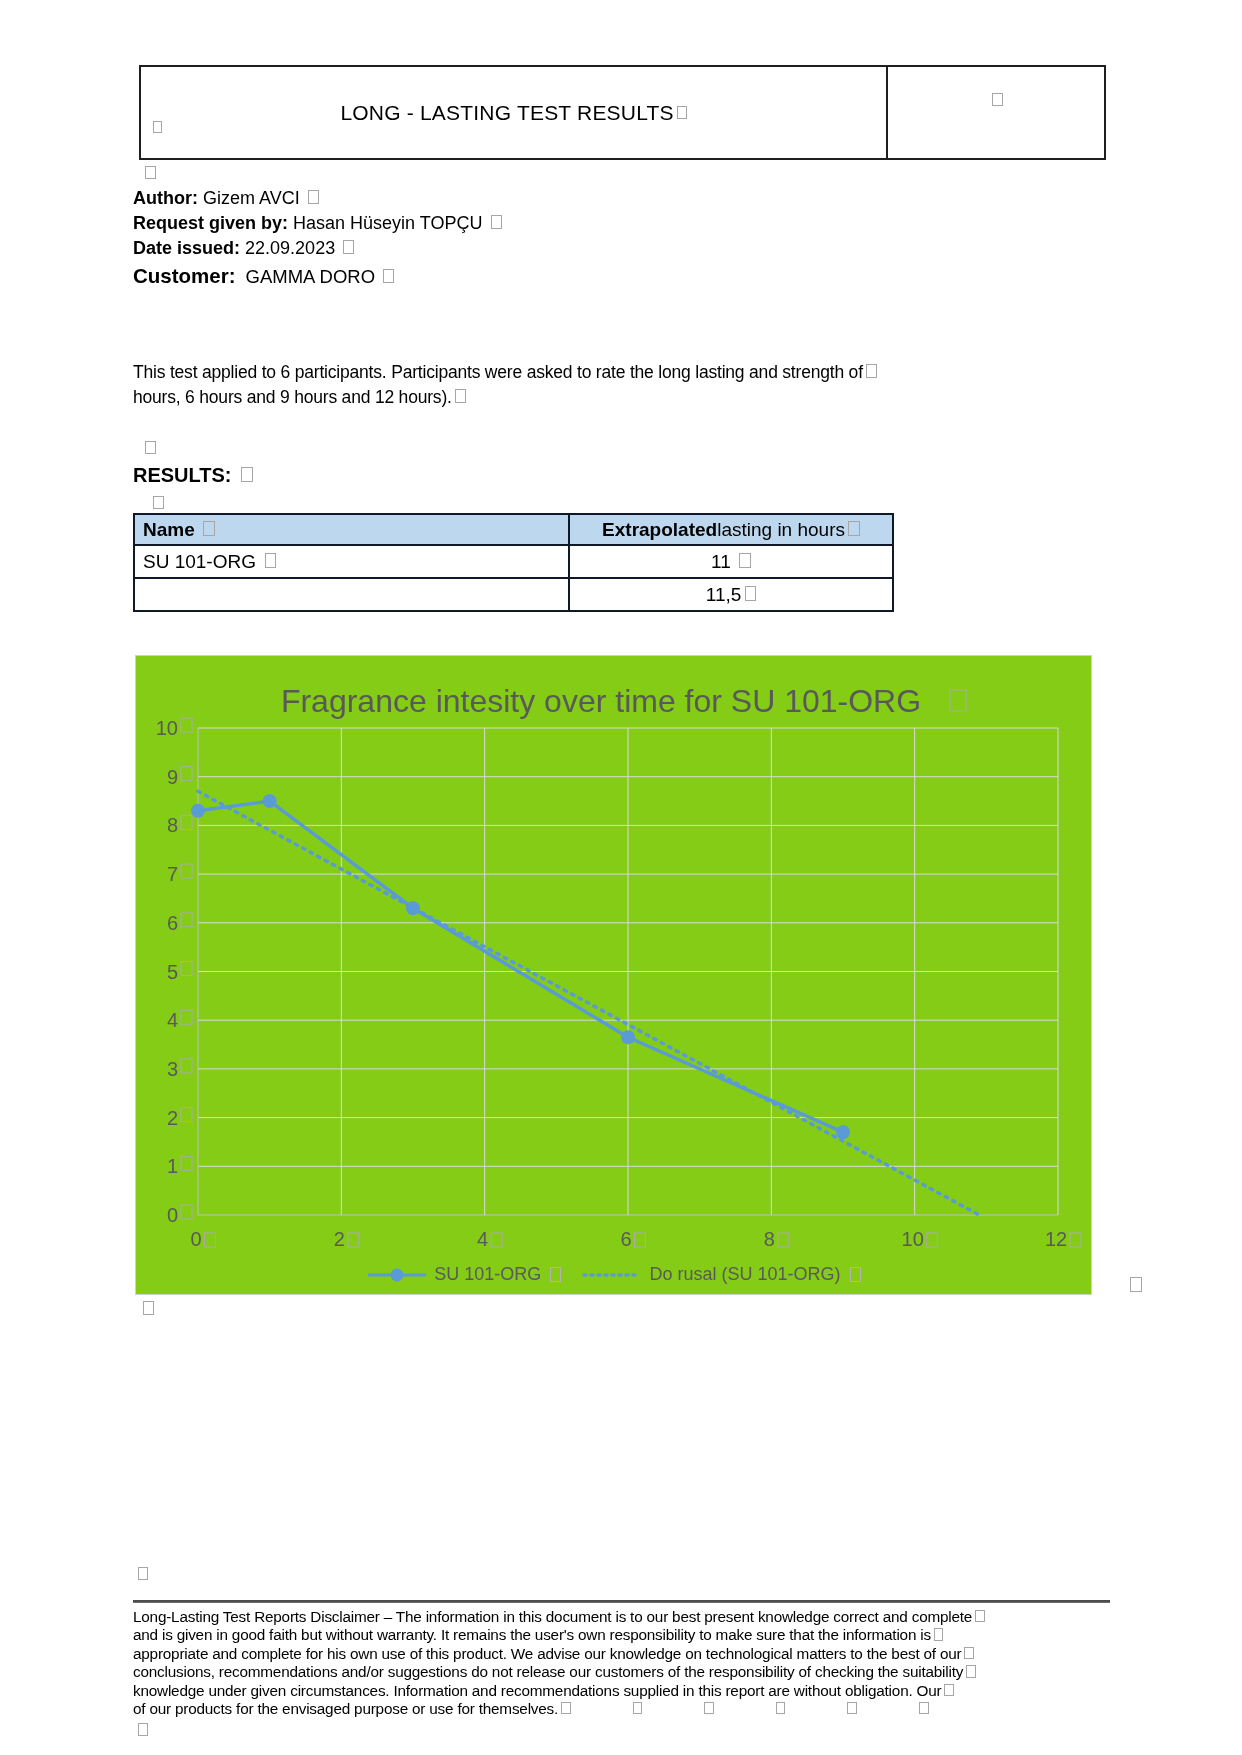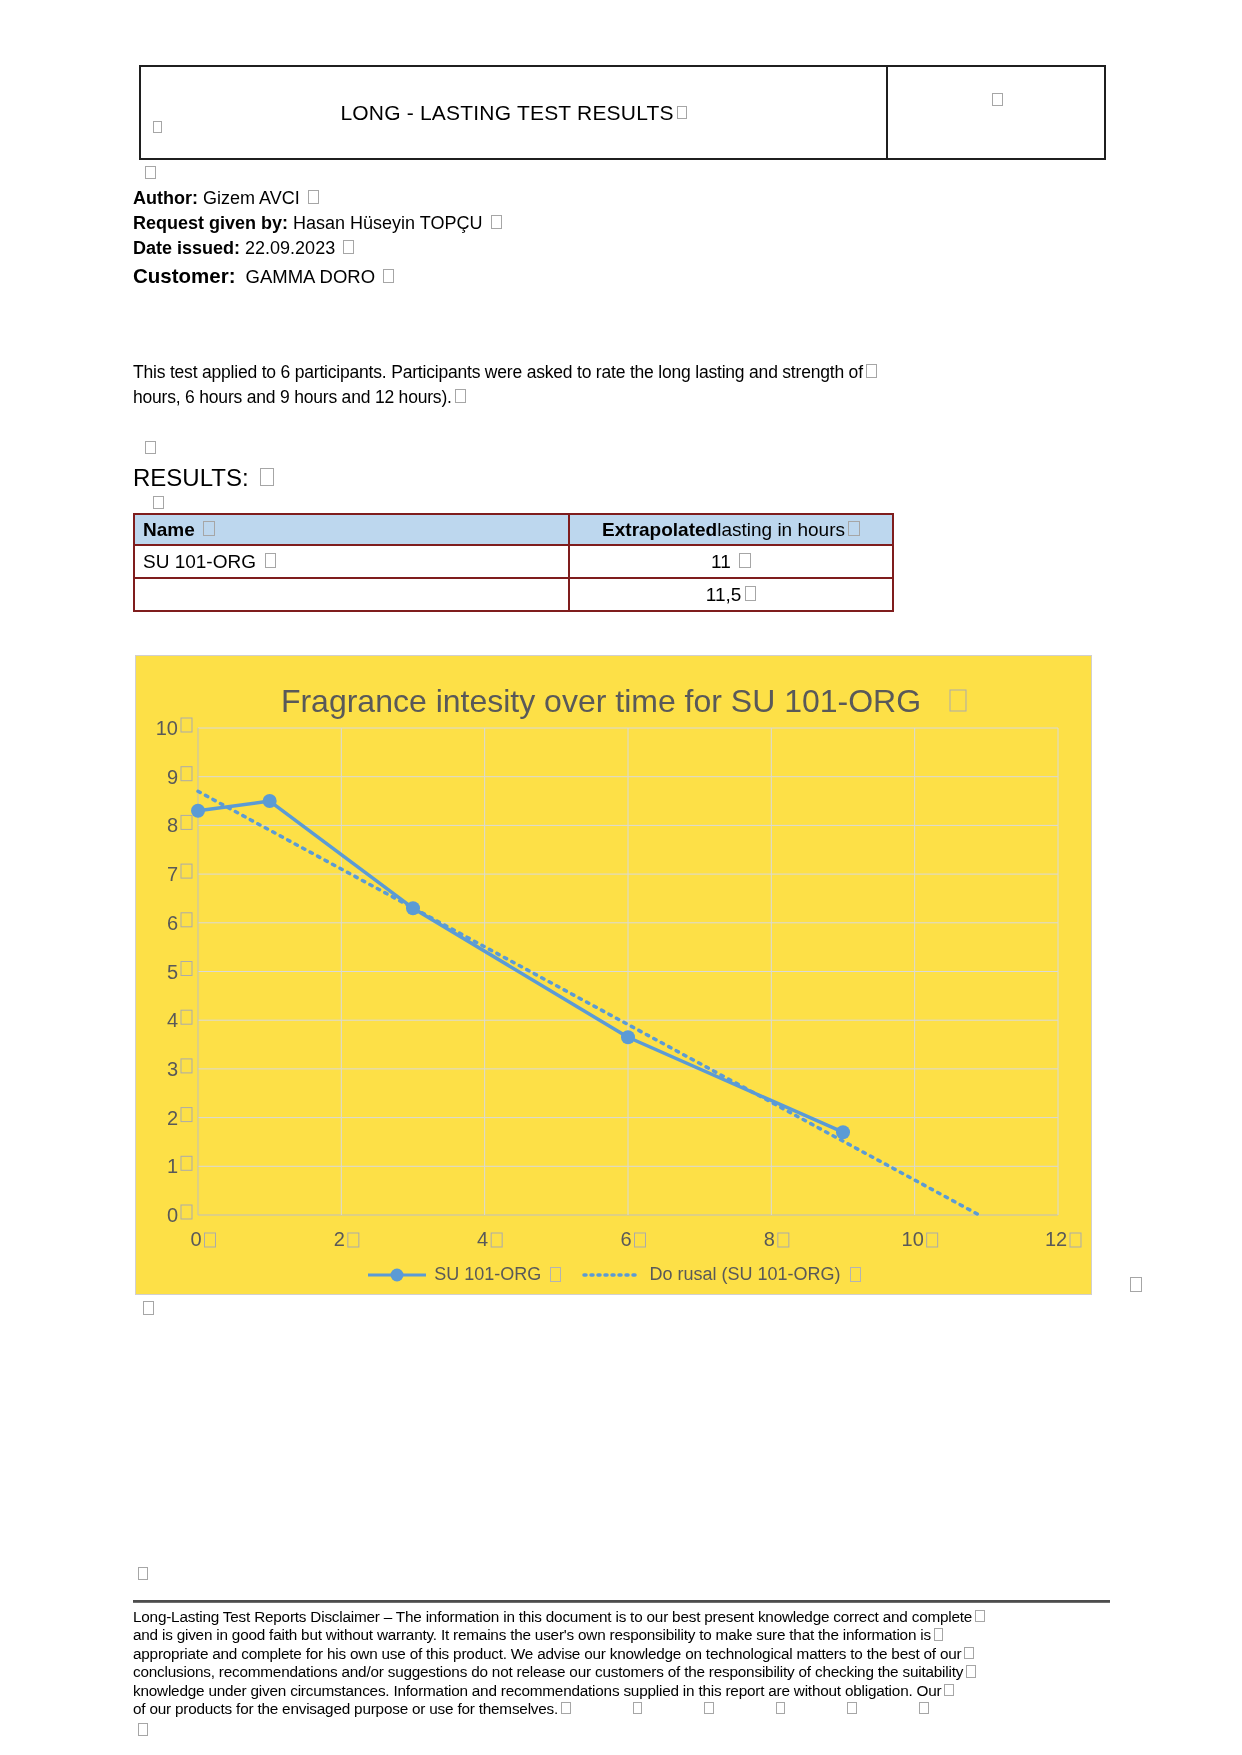--- a/index.html
+++ b/index.html
@@ -23,35 +23,35 @@
   .meta .mline{line-height:25px;}
   .meta .lbl{font-weight:bold;}
   .meta .mline-customer{line-height:29px;}
   .meta .lbl-big{font-weight:bold;font-size:20.5px;}
   .meta .val-big{font-size:18.5px;}
 
   
   .intro{position:absolute;left:133px;top:360px;font-size:17.5px;letter-spacing:-.2px;}
   .intro .doc-line{line-height:25px;white-space:nowrap;}
   .pmark-a{position:absolute;left:142px;top:439px;font-size:17px;}
-  .results-label{position:absolute;left:133px;top:464px;font-size:24px;font-weight:normal;}
+  .results-label{position:absolute;left:133px;top:464px;font-size:20px;font-weight:bold;}
   .results-label .bx{font-weight:normal;}
   .pmark-b{position:absolute;left:150px;top:494px;font-size:17px;}
 
   
   .results-table{position:absolute;left:133px;top:513px;border-collapse:collapse;font-size:19px;}
-  .results-table td{border:2px solid #7f1d1d;padding:0;}
+  .results-table td{border:2px solid #0f172a;padding:0;}
   .results-table .col-name{width:425px;text-align:left;padding-left:8px;}
   .results-table .col-val{width:322px;text-align:center;}
   .results-table .hrow td{background:var(--thbg,#BDD7EE);height:29px;}
   .results-table .drow td{height:31px;background:#fff;}
   .results-table .bold{font-weight:bold;}
 
   
-  .chart{position:absolute;left:135px;top:655px;width:955px;height:638px;border:1px solid #d2d0ce;background:#fde047;}
+  .chart{position:absolute;left:135px;top:655px;width:955px;height:638px;border:1px solid #d2d0ce;background:#84cc16;}
   .chart svg{display:block;}
   .chart-legend{position:absolute;left:0;bottom:9px;width:100%;display:flex;justify-content:center;align-items:center;gap:6px;color:#595959;font-size:18px;}
   .chart-legend .bx{border-color:#b3b3b3;}
   .legend-gap{width:8px;}
   .chart-side-pmark{position:absolute;left:1126px;top:1274px;font-size:20px;}
   .chart-below-pmark{position:absolute;left:140px;top:1299px;font-size:18px;}
 
   
   .footer{position:absolute;left:133px;top:1566px;width:977px;font-size:15.3px;letter-spacing:-.2px;}
   .footer-pmark{font-size:16px;display:inline-block;margin-left:2px;}

